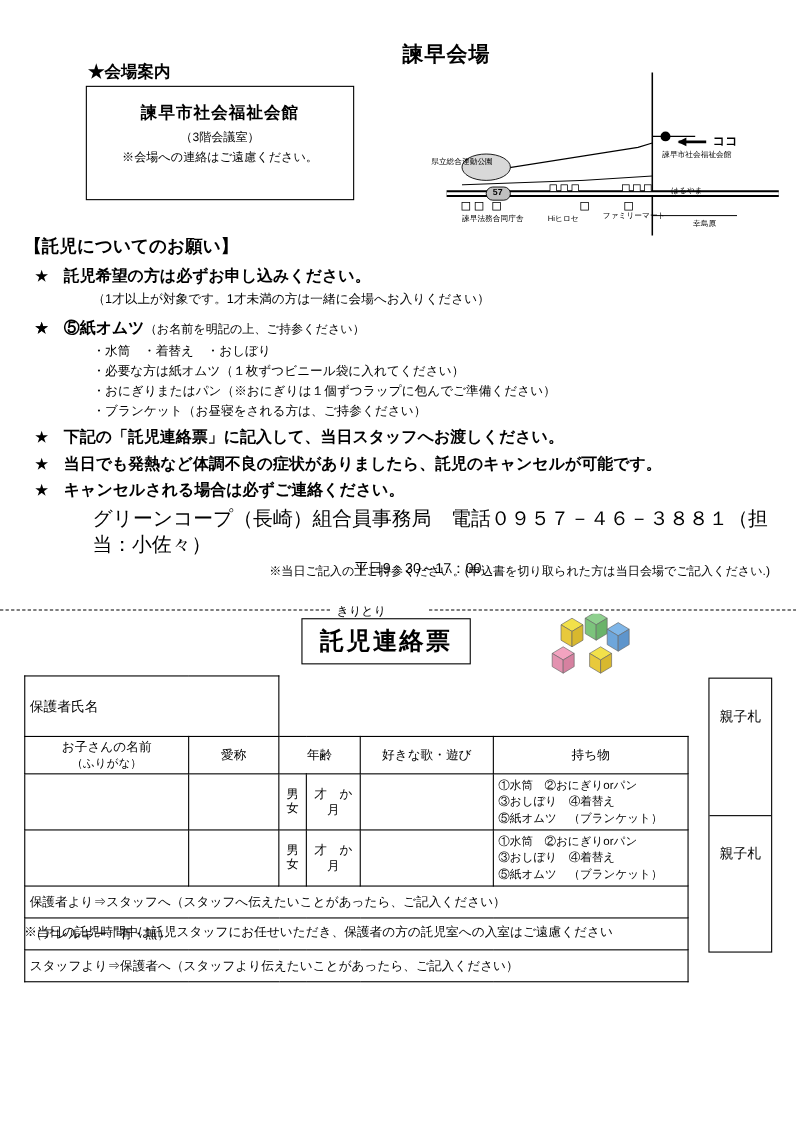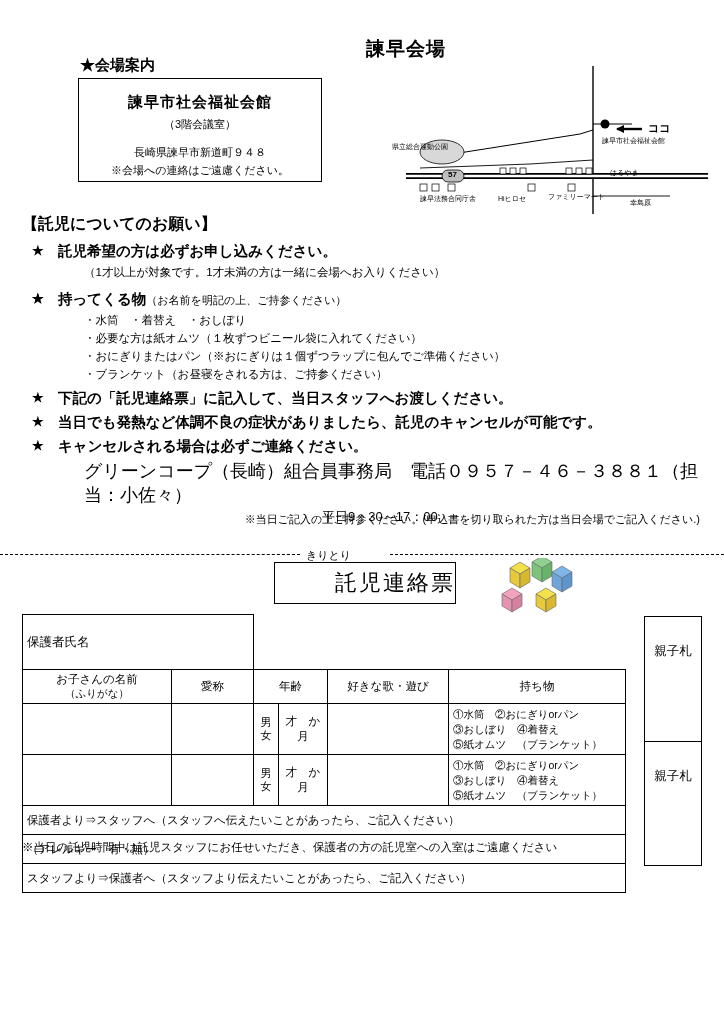--- a/index.html
+++ b/index.html
@@ -165,27 +165,27 @@
   .form-wrap {
     position: absolute;
     left: 22px;
     top: 562px;
     width: 680px;
   }
   .form-title {
     position: absolute;
     left: 252px;
     top: 0px;
-    width: 182px;
+    width: 154px;
     height: 42px;
     border: 1px solid #000;
     box-sizing: border-box;
-    text-align: right;
+    text-align: center;
     font-size: 22px;
-    font-weight: normal;
+    font-weight: bold;
     line-height: 40px;
     letter-spacing: 2px;
   }
   .blocks {
     position: absolute;
     left: 470px;
     top: -4px;
     width: 110px;
     height: 56px;
   }
@@ -260,21 +260,20 @@
 <body>
 
 <div class="page">
 
   <div class="venue-title">諫早会場</div>
   <div class="venue-label">★会場案内</div>
 
   <div class="venue-box">
     <div class="vb-name">諫早市社会福祉会館</div>
     <div class="vb-room">（3階会議室）</div>
-    <div class="vb-addr">長崎県諫早市新道町９４８</div>
     <div class="vb-note">※会場への連絡はご遠慮ください。</div>
   </div>
 
   <div class="map">
     <svg width="330" height="160" viewBox="0 0 330 160">
 
       <path d="M213 2 L213 150" stroke="#000" stroke-width="1.4" fill="none"></path>
 
       <path d="M26 112 L328 112" stroke="#000" stroke-width="6" fill="none"></path>
       <path d="M26 112 L328 112" stroke="#fff" stroke-width="2.4" fill="none"></path>
@@ -331,21 +330,21 @@
 
     <div class="li" style="margin-top:6px;">
       <div class="star-line">
         <span class="star">★</span>
       </div>
     </div>
 
     <div class="li" style="margin-top:6px;">
       <div class="star-line">
         <span class="star">★</span>
-        <span>持ってくる物</span><span class="hdr-inline-note">（お名前を明記の上、ご持参ください）</span>
+        <span>⑤紙オムツ</span><span class="hdr-inline-note">（お名前を明記の上、ご持参ください）</span>
       </div>
       <div class="sub-line tight">・水筒　・着替え　・おしぼり</div>
       <div class="sub-line tight">・必要な方は紙オムツ（１枚ずつビニール袋に入れてください）</div>
       <div class="sub-line tight">・おにぎりまたはパン（※おにぎりは１個ずつラップに包んでご準備ください）</div>
       <div class="sub-line tight">・ブランケット（お昼寝をされる方は、ご持参ください）</div>
     </div>
 
     <div class="li" style="margin-top:4px;">
       <div class="star-line">
         <span class="star">★</span>

